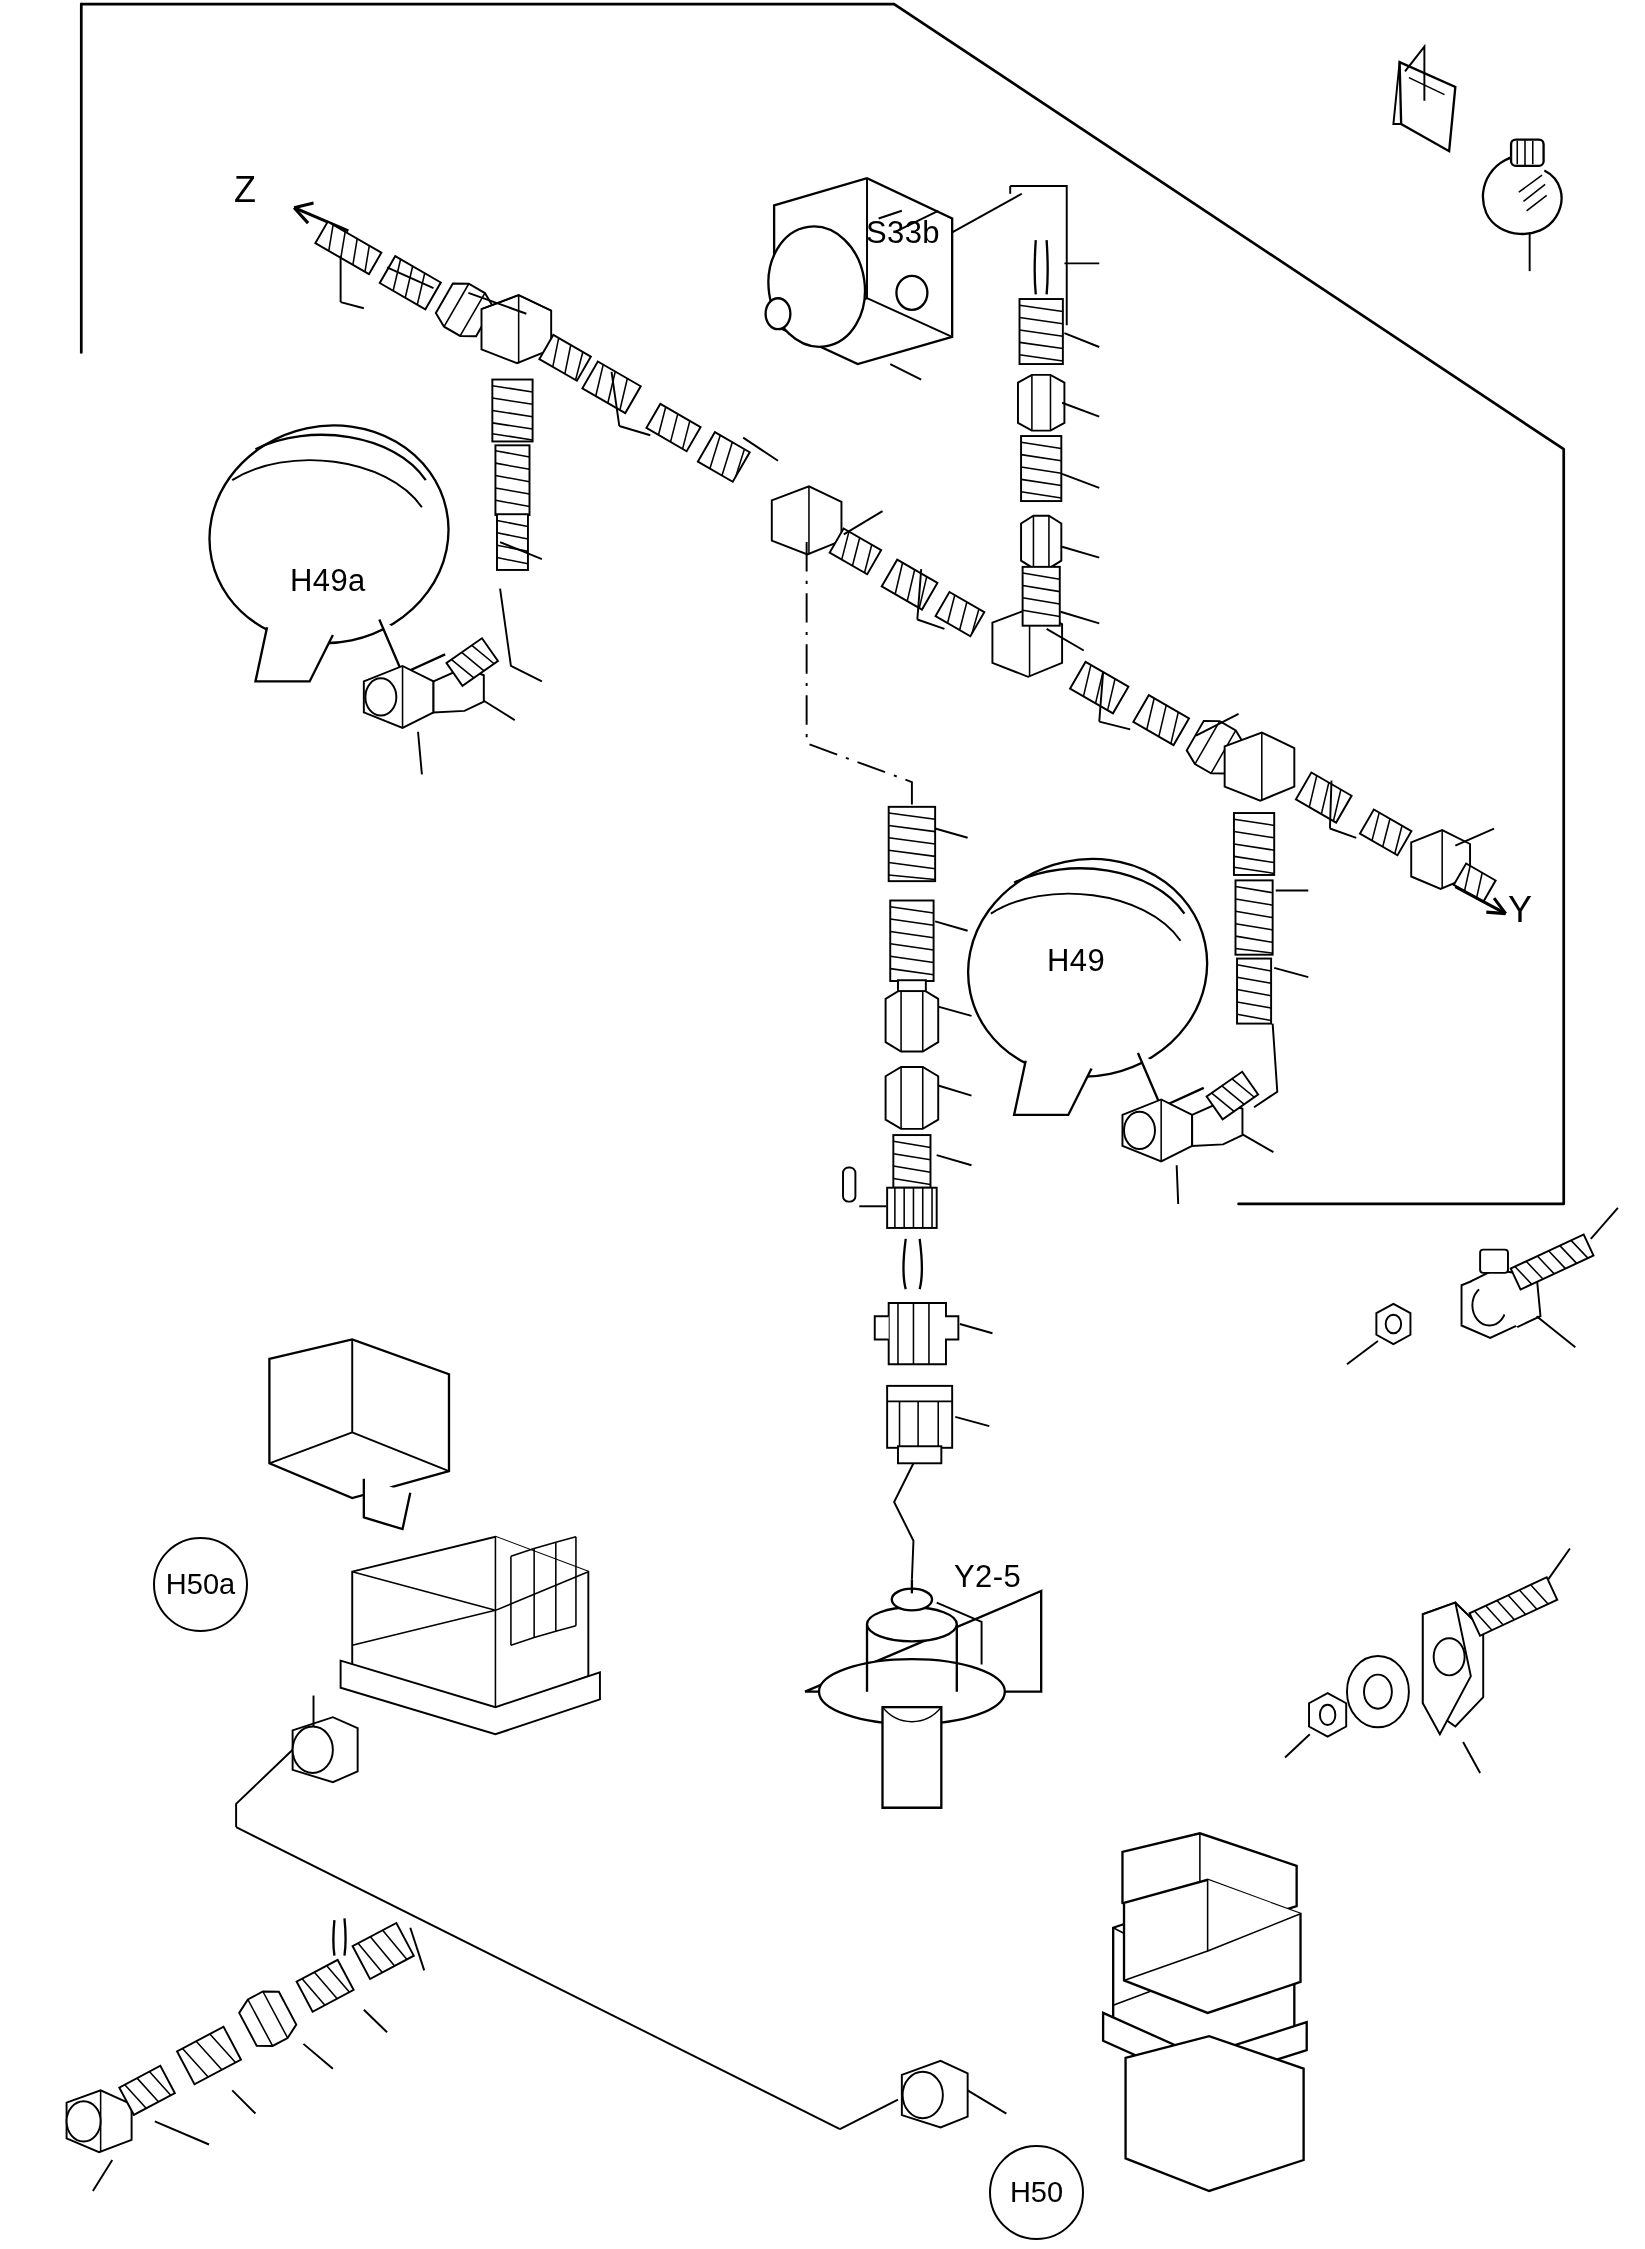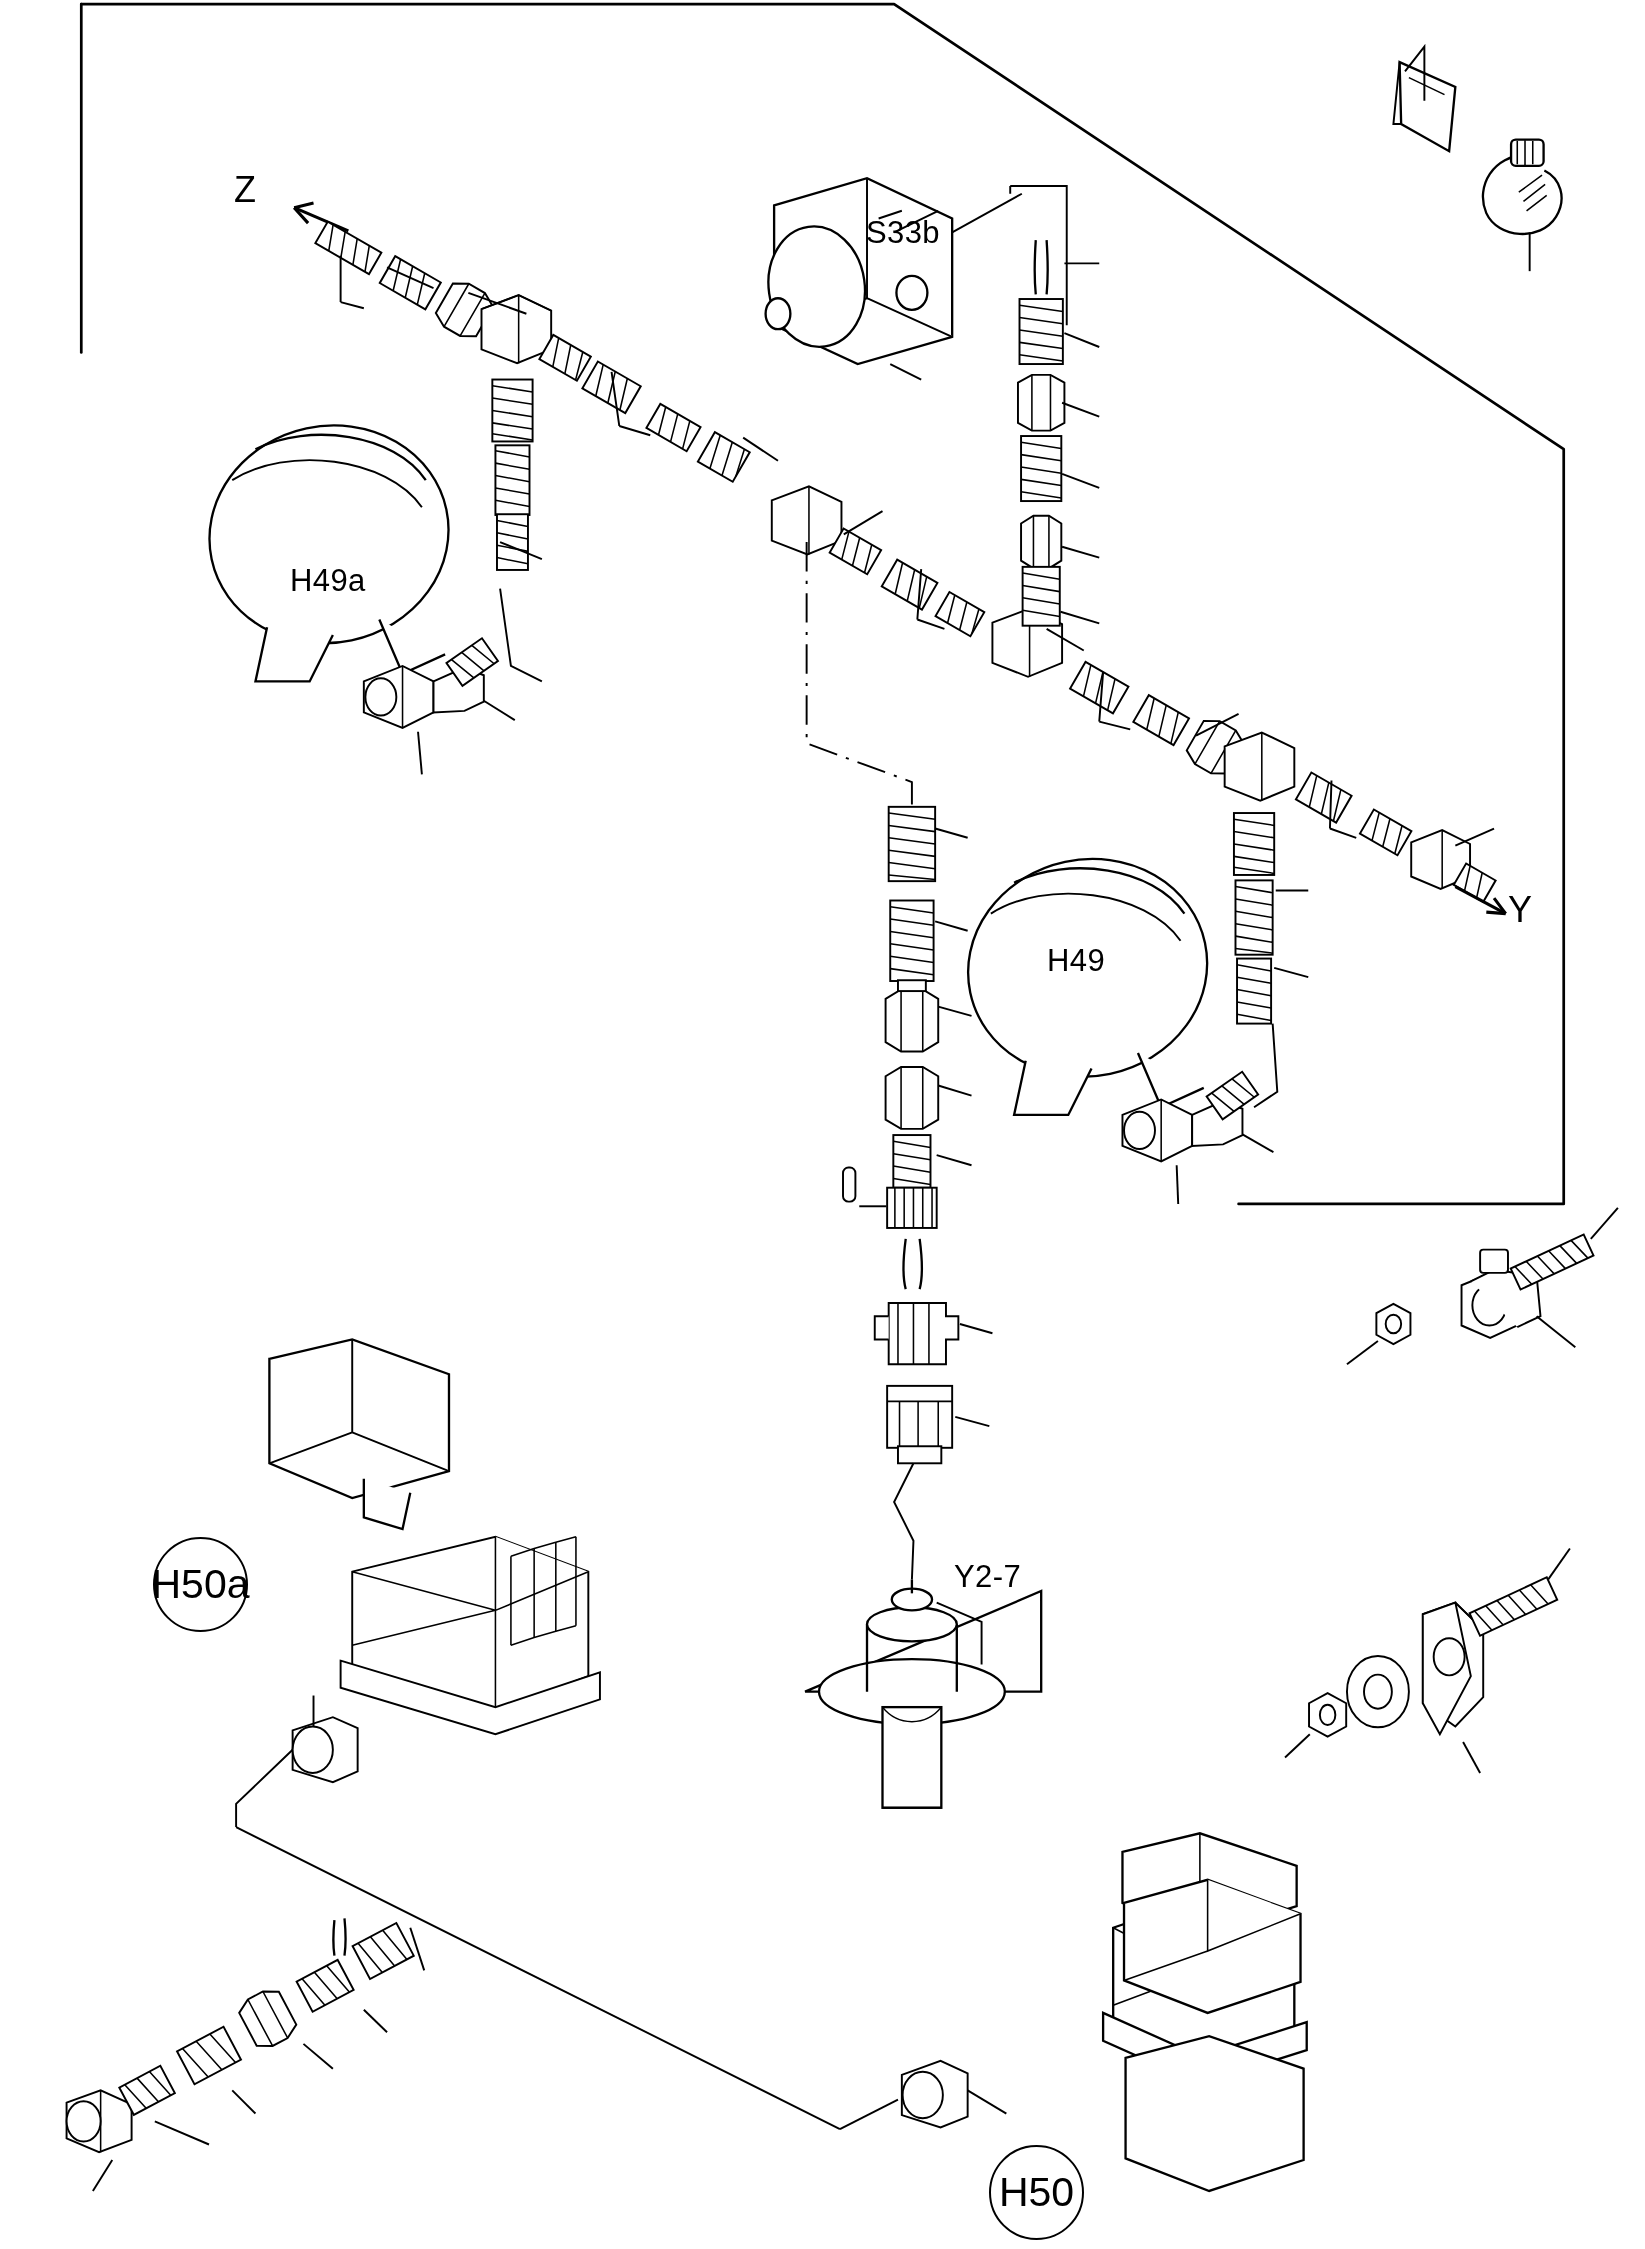--- a/index.html
+++ b/index.html
@@ -37,21 +37,21 @@
   }
   .circ-lbl {
     position: absolute;
     width: 91px;
     height: 91px;
     border: 2.3px solid #000;
     border-radius: 50%;
     display: flex;
     align-items: center;
     justify-content: center;
-    font-size: 41px;
+    font-size: 29px;
     color: #000;
     background: #fff;
   }
 </style>
 </head>
 <body>
 
 <div id="sheet">
 
   <svg id="diagram-svg" viewBox="0 0 2125 2906" xmlns="http://www.w3.org/2000/svg">
@@ -568,20 +568,20 @@
   <div class="lbl lbl-big" style="left:234px; top:169px;">Z</div>
 
   <div class="lbl" style="left:866px; top:188px;margin-top:27px;">S33b</div>
 
   <div class="lbl" style="left:290px; top:517px;margin-top:46px;">H49a</div>
 
   <div class="lbl" style="left:1047px; top:943px;text-align:center;">H49</div>
 
   <div class="lbl lbl-big" style="left:1508px; top:889px;">Y</div>
 
-  <div class="lbl" style="left:954px; top:1559px;">Y2-7</div>
+  <div class="lbl" style="left:954px; top:1559px;">Y2-5</div>
 
   <div class="circ-lbl" style="left:153px; top:1537px;">H50a</div>
 
   <div class="circ-lbl" style="left:989px; top:2145px;">H50</div>
 
 </div>
 
 
 </body></html>

